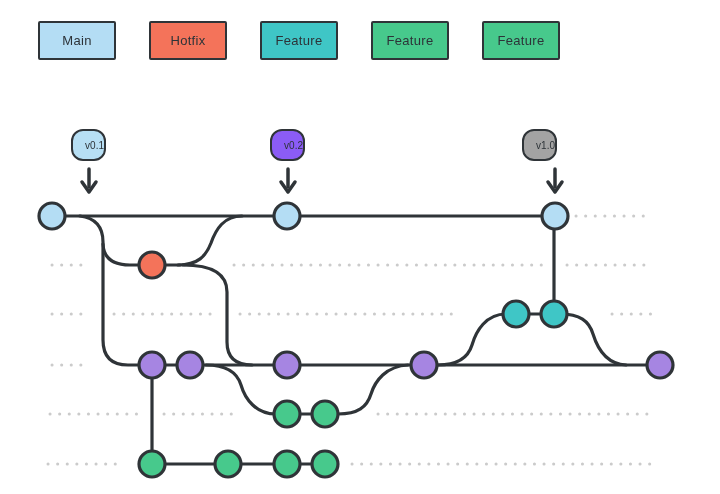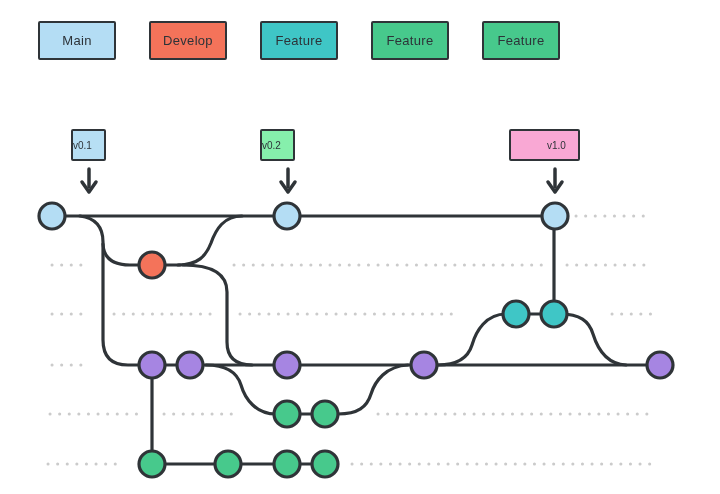--- a/index.html
+++ b/index.html
@@ -19,22 +19,22 @@
     display:flex;align-items:center;justify-content:center;
     box-sizing:content-box;
   }
   .legend-box span{
     font-size:13px;color:#2d3338;letter-spacing:.3px;
   }
   
   .version-tag{
     position:absolute;top:129px;
     width:31px;height:28px;
-    border:2.5px solid #2f3438;border-radius:2px;
-    display:flex;align-items:center;justify-content:flex-start;
+    border:2.5px solid #2f3438;border-radius:12px;
+    display:flex;align-items:center;justify-content:flex-end;
     box-sizing:content-box;
   }
   .version-tag span{
     font-size:10px;color:#2d3338;
   }
   
   .graph-wrap{position:absolute;left:0;top:0;width:720px;height:494px;}
   svg{display:block;}
 </style>
 </head>
@@ -89,34 +89,34 @@
       <circle cx="287" cy="464" r="13" fill="#47c98c" stroke="#2f3438" stroke-width="3.2"></circle>
       <circle cx="325" cy="464" r="13" fill="#47c98c" stroke="#2f3438" stroke-width="3.2"></circle>
     </svg>
 </div>
 
 <div class="legend">
   <div class="legend-box" style="background: rgb(180, 221, 244);">
     <span>Main</span>
   </div>
   <div class="legend-box" style="background: rgb(244, 115, 90);">
-    <span>Develop</span>
+    <span>Hotfix</span>
   </div>
   <div class="legend-box" style="background: rgb(63, 198, 198);">
     <span>Feature</span>
   </div>
   <div class="legend-box" style="background: rgb(71, 201, 140);">
     <span>Feature</span>
   </div>
   <div class="legend-box" style="background: rgb(71, 201, 140);">
     <span>Feature</span>
   </div>
 </div>
 
 <div class="version-tag" id="tag-0" style="background: rgb(183, 223, 244); left: 71px;">
   <span>v0.1</span>
 </div>
-<div class="version-tag" id="tag-1" style="background: #86efac; left: 260px;">
+<div class="version-tag" id="tag-1" style="background: #8b5cf6; left: 270px;">
   <span>v0.2</span>
 </div>
-<div class="version-tag" id="tag-2" style="background: #f9a8d4; left: 509px; padding-left: 36px;">
+<div class="version-tag" id="tag-2" style="background: #a3a3a3; left: 522px;">
   <span>v1.0</span>
 </div>
 
 </body></html>

